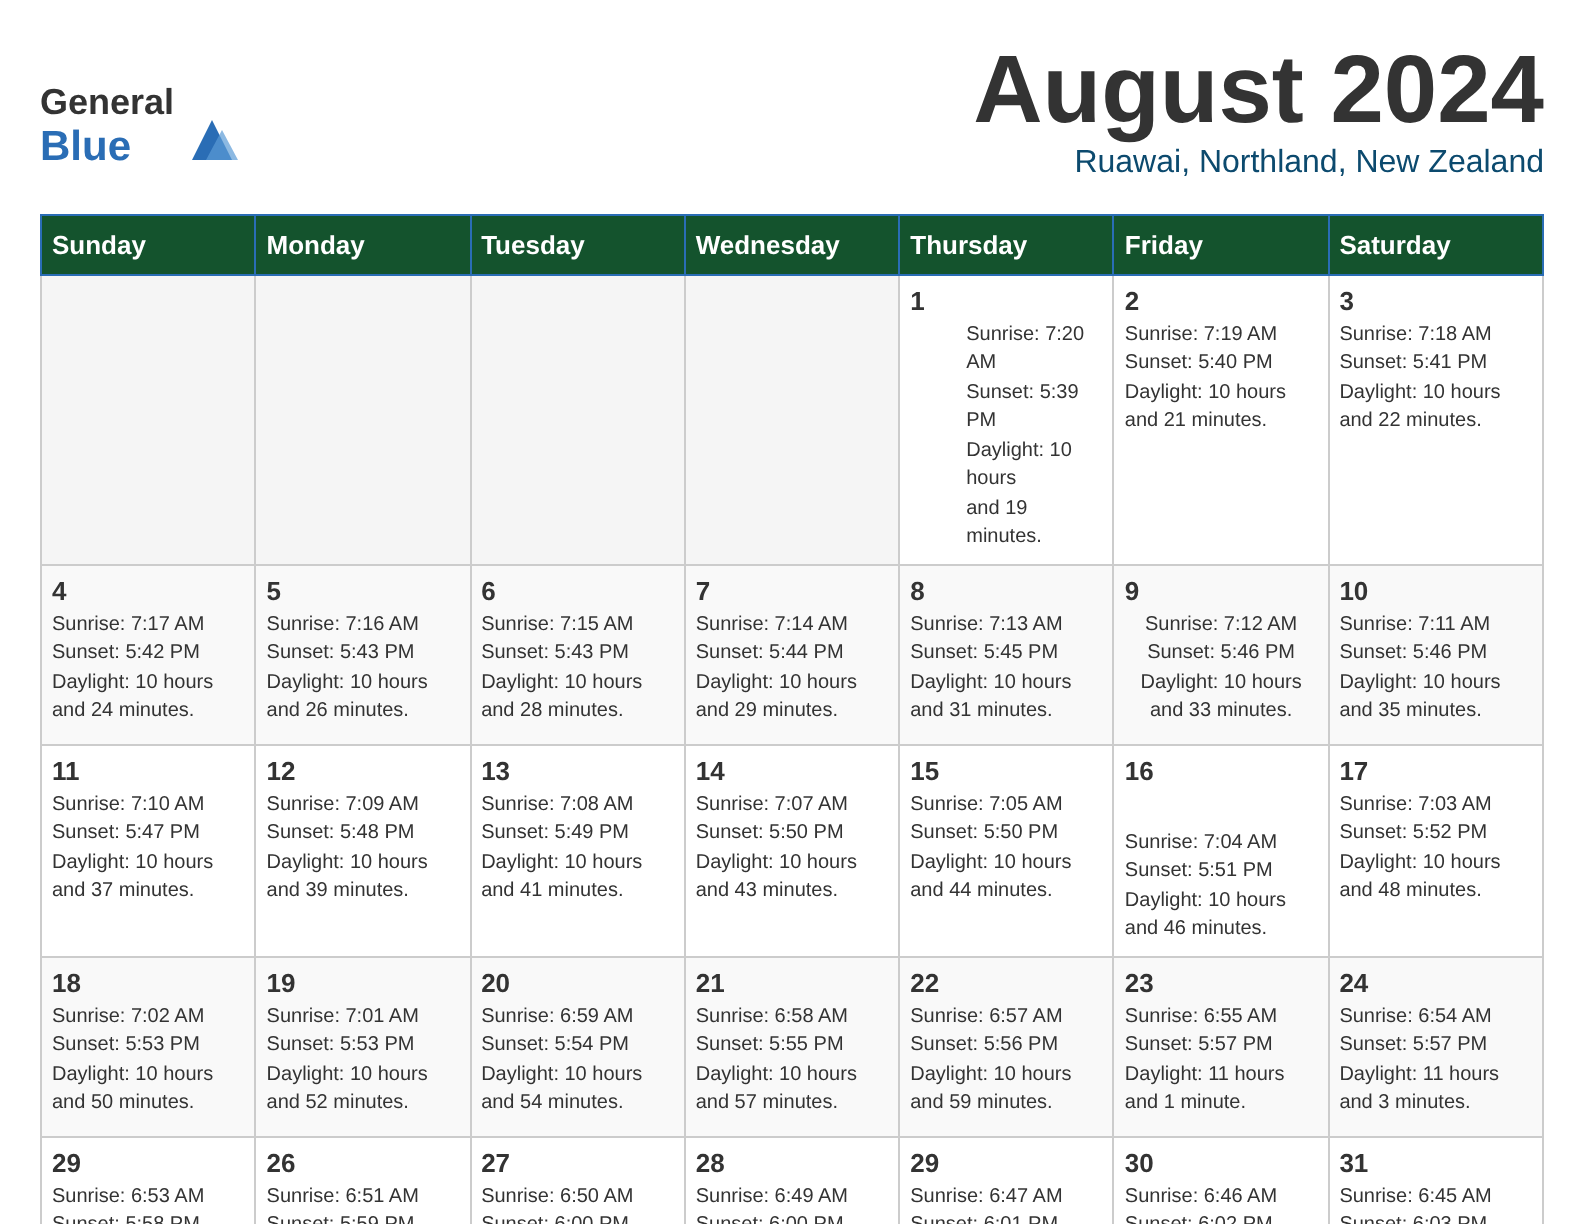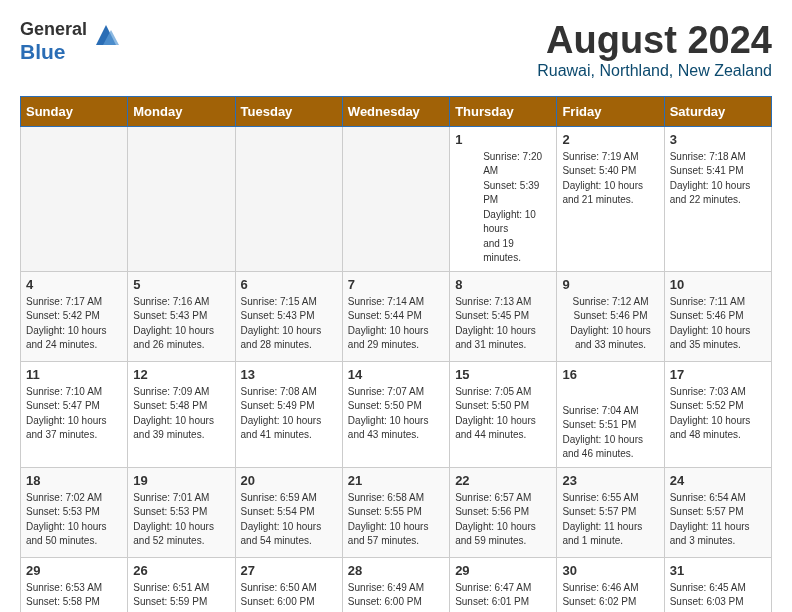--- a/index.html
+++ b/index.html
@@ -11,21 +11,22 @@
       padding: 20px;
     }
     .header {
       display: flex;
       justify-content: space-between;
       align-items: flex-start;
       margin-bottom: 16px;
     }
     .logo {
       display: flex;
-      align-items: flex-start;
+      align-items: flex-end;
+      margin-top: 22px;
     }
     .logo-text {
       display: flex;
       flex-direction: column;
       line-height: 1.1;
     }
     .logo-general {
       font-size: 18px;
       font-weight: bold;
       color: #333;
@@ -37,36 +38,36 @@
     }
     .logo-icon {
       width: 30px;
       height: 30px;
       margin-left: 4px;
     }
     .title-block {
       text-align: right;
     }
     .month-title {
-      font-size: 38px;
+      font-size: 48px;
       font-weight: bold;
       color: #333;
       line-height: 1.1;
     }
     .location {
       font-size: 16px;
       color: #0c4a6e;
     }
     table {
       width: 100%;
       border-collapse: collapse;
       table-layout: fixed;
     }
     th {
-      background-color: #a16207;
+      background-color: #14532d;
       color: #fff;
       font-size: 13px;
       font-weight: bold;
       padding: 7px 5px;
       text-align: left;
       border: 1px solid #2a6db5;
     }
     td {
       border: 1px solid #ccc;
       vertical-align: top;

